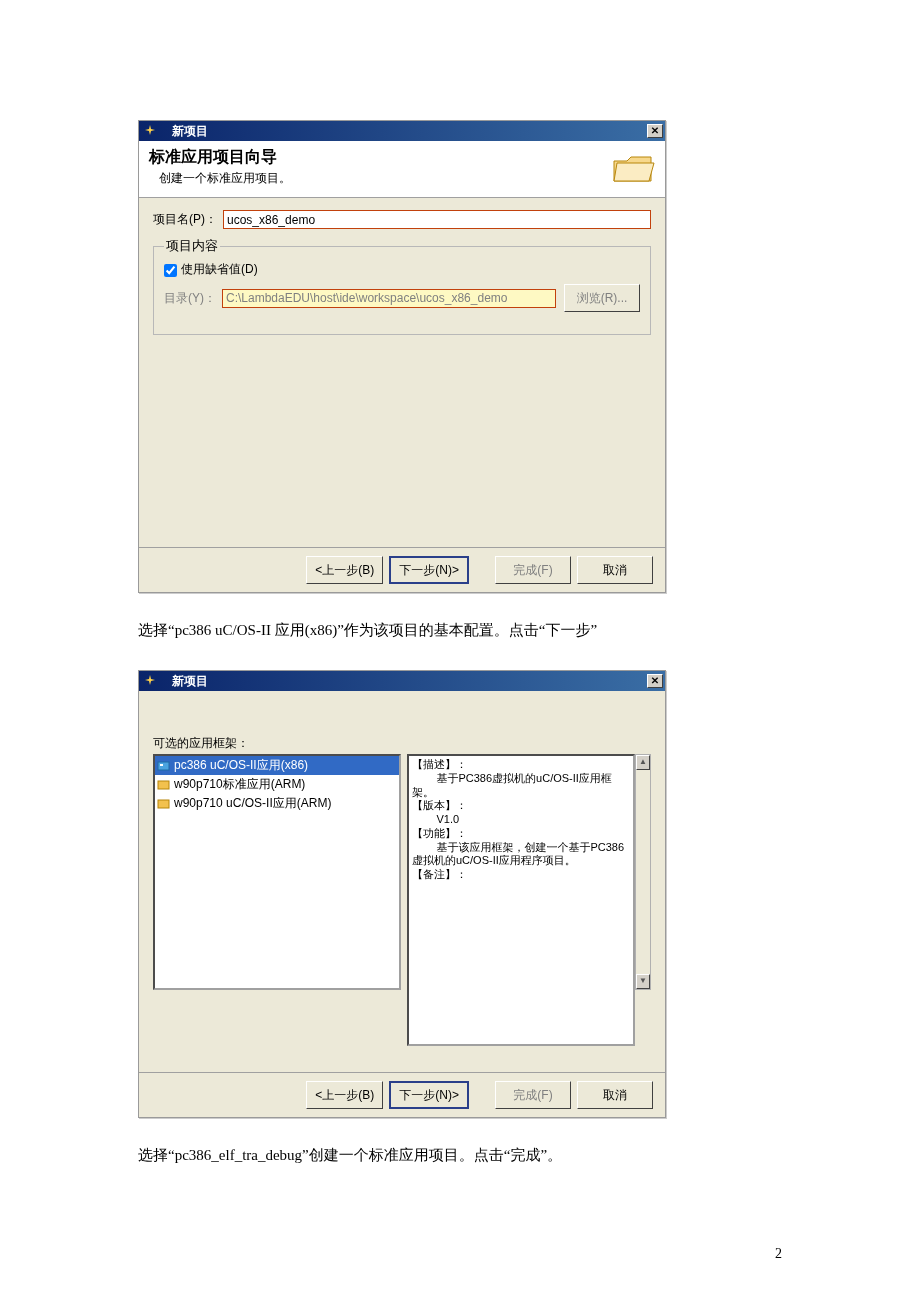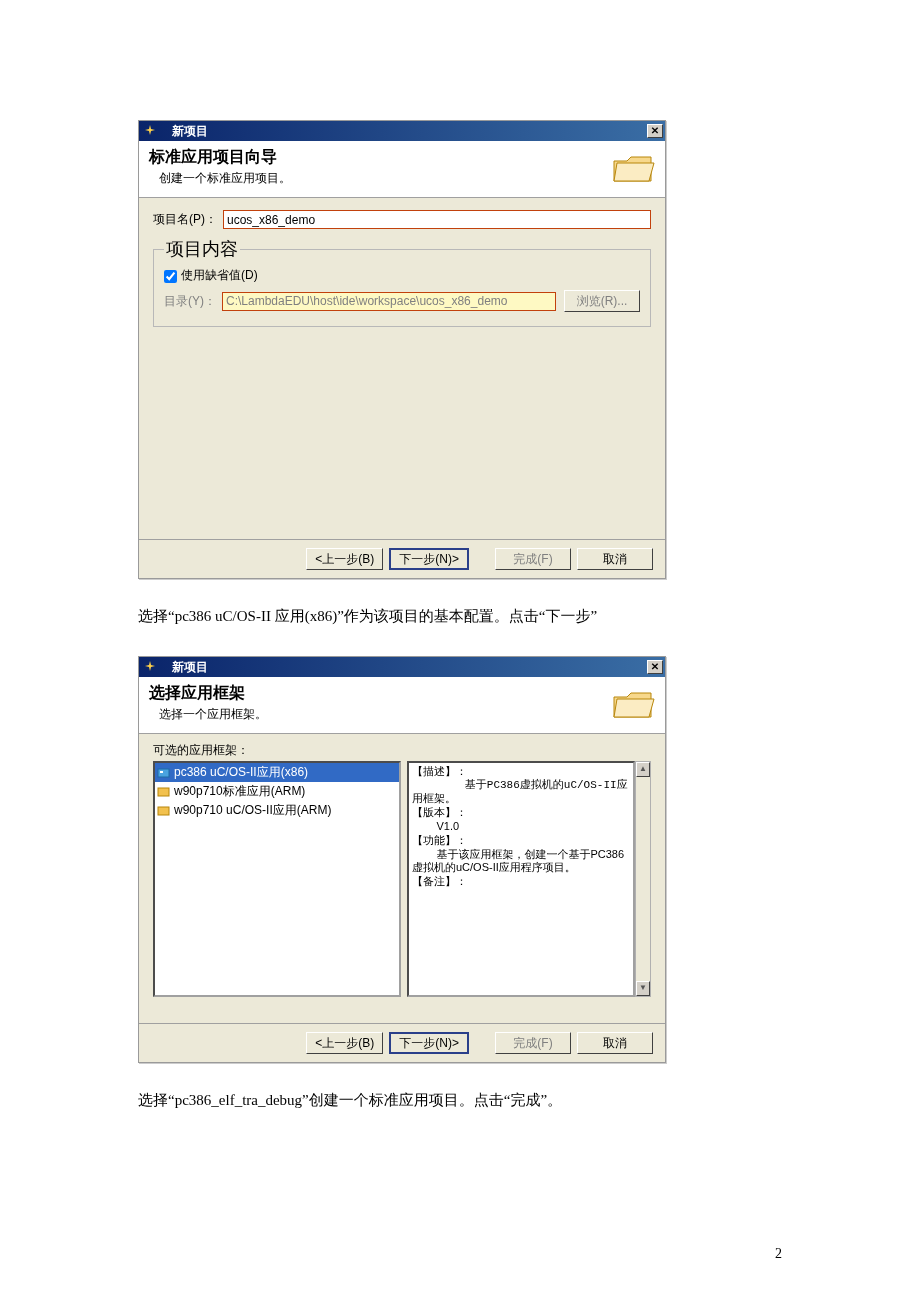--- a/index.html
+++ b/index.html
@@ -87,25 +87,25 @@
   }
   input.textfield.disabled {
     background: #fef9c3;
     color: #808080;
   }
   fieldset.group {
     border: 1px solid #b8b8b8;
     padding: 6px 10px 10px 10px;
     margin: 0 0 8px 0;
   }
-  fieldset.group legend { font-size: 18px; }
+  fieldset.group legend { font-size: 13px; }
   .cb { margin: 0 4px 0 0; position: relative; top: 1px; }
   .btn {
     font-size: 12px;
-    height: 22px;
+    height: 28px;
     min-width: 76px;
     padding: 0 8px;
     background: #ece9d8;
     border: 1px solid #404040;
     border-top-color: #fff;
     border-left-color: #fff;
     font-family: "SimSun", sans-serif;
     cursor: default;
   }
   .btn.disabled { color: #808080; }
@@ -135,21 +135,21 @@
     height: 236px;
     overflow: hidden;
     font-size: 12px;
   }
   .descpane-wrap {
     flex: 1;
     position: relative;
   }
   .descpane {
     width: calc(100% - 16px);
-    height: 236px;
+    height: 292px;
     background: #fff;
     border: 2px inset #a0a0a0;
     font-size: 11px;
     line-height: 1.25;
     padding: 2px 3px;
     font-family: "SimSun", sans-serif;
     overflow: hidden;
   }
   .scrollbar {
     position: absolute;
@@ -218,21 +218,21 @@
       <div class="formrow">
         <label>项目名(P)：</label>
         <input class="textfield" type="text" value="ucos_x86_demo" style="">
       </div>
       <fieldset class="group">
         <legend>项目内容</legend>
         <div class="formrow" style="margin-bottom:6px;">
           <input type="checkbox" class="cb" checked="" style="">
           <label>使用缺省值(D)</label>
         </div>
-        <div class="formrow" style="margin-bottom:4px;">
+        <div class="formrow" style="margin-bottom:12px;">
           <label style="color:#808080;">目录(Y)：</label>
           <input class="textfield disabled" type="text" disabled="" value="C:\LambdaEDU\host\ide\workspace\ucos_x86_demo" style="">
           <span style="width:8px;"></span>
           <button class="btn disabled" disabled="">浏览(R)...</button>
         </div>
       </fieldset>
       <div class="spacer-area"></div>
     </div>
     <div class="buttonbar">
       <button class="btn">&lt;上一步(B)</button>
@@ -248,32 +248,22 @@
   <div class="dialog">
     <div class="titlebar">
       <span class="titlebar-icon">
         <svg width="12" height="12" viewBox="0 0 12 12">
             <path fill="#ffd24a" d="M6 0 L7 4 L11 5 L7 6 L6 10 L5 6 L1 5 L5 4 Z"></path>
           </svg>
       </span>
       <span class="titlebar-text">新项目</span>
       <span class="close-btn">✕</span>
     </div>
-    <div class="banner">
-      <div class="banner-title">选择应用框架</div>
-      <div class="banner-sub">选择一个应用框架。</div>
-      <div class="banner-icon">
-        <svg class="folder-svg" width="44" height="40" viewBox="0 0 44 40">
-          <path fill="#f7d88c" stroke="#b8860b" d="M3 12 L16 12 L20 8 L40 8 L40 32 L3 32 Z"></path>
-          <path fill="#fbecc3" stroke="#b8860b" d="M6 14 L43 14 L38 32 L3 32 Z"></path>
-        </svg>
-      </div>
-    </div>
     <div class="body-area" style="padding:8px 14px 26px 14px;">
-      <div style="margin-bottom:2px;">可选的应用框架：</div>
+      <div style="margin-bottom:2px;margin-top:36px;">可选的应用框架：</div>
       <div class="split">
         <div class="listpane">
           <div class="list-item selected">
             <span class="li-icon">
               <svg width="14" height="12" viewBox="0 0 14 12">
                   <rect x="1" y="2" width="11" height="8" fill="#4aa3df" stroke="#1f6aa5"></rect>
                   <rect x="3" y="4" width="3" height="2" fill="#fff"></rect>
                 </svg>
             </span>
             <span>pc386 uC/OS-II应用(x86)</span>
@@ -291,21 +281,21 @@
               <svg width="14" height="12" viewBox="0 0 14 12">
                   <rect x="1" y="2" width="11" height="8" fill="#f2c14e" stroke="#b8860b"></rect>
                 </svg>
             </span>
             <span>w90p710 uC/OS-II应用(ARM)</span>
           </div>
         </div>
         <div class="descpane-wrap">
           <div class="descpane">
             <div>【描述】：</div>
-            <div style="white-space:pre-wrap;font-family:Liberation Mono, monospace;">        基于PC386虚拟机的uC/OS-II应用框架。</div>
+            <div style="white-space:pre-wrap;">        基于PC386虚拟机的uC/OS-II应用框架。</div>
             <div>【版本】：</div>
             <div style="white-space:pre-wrap;">        V1.0</div>
             <div>【功能】：</div>
             <div style="white-space:pre-wrap;">        基于该应用框架，创建一个基于PC386虚拟机的uC/OS-II应用程序项目。</div>
             <div>【备注】：</div>
           </div>
           <div class="scrollbar">
             <div class="sb-btn">▲</div>
             <div class="sb-btn">▼</div>
           </div>

